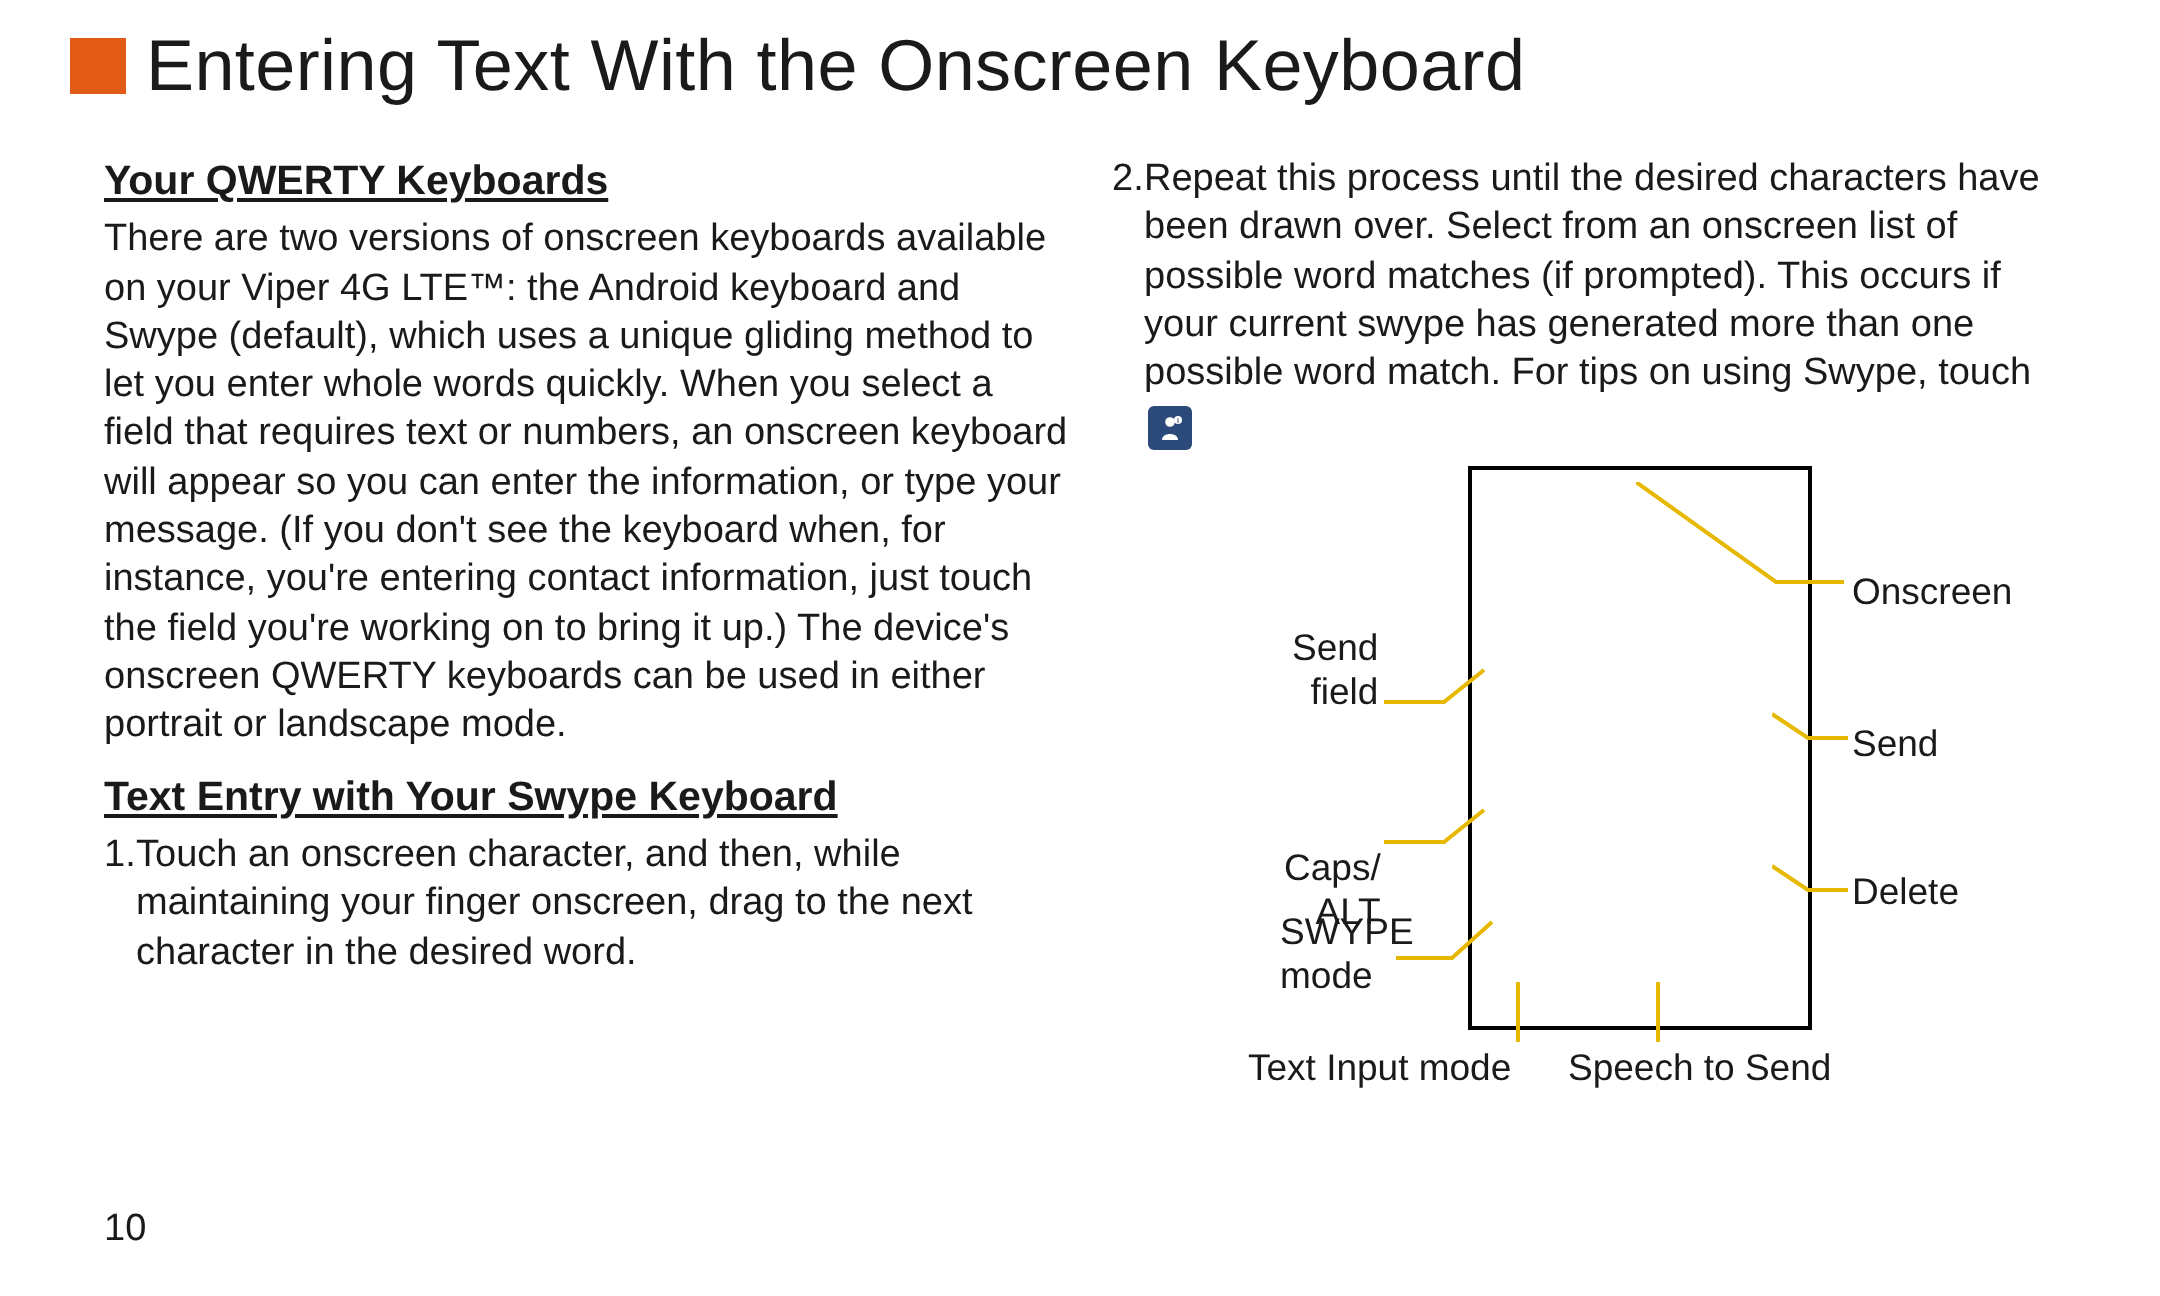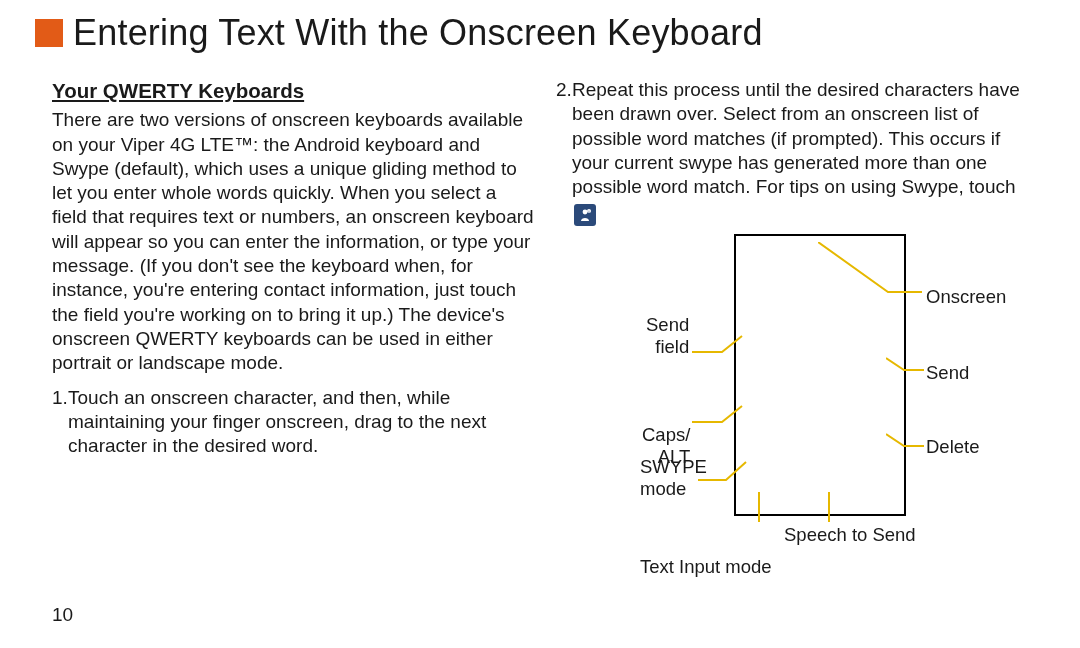--- a/index.html
+++ b/index.html
@@ -129,20 +129,21 @@
     <div class="header-bar"></div>
     <div class="header-title">Entering Text With the Onscreen Keyboard</div>
   </div>
 
   <div class="columns">
 
     <div class="col">
       <div class="h2 first">Your QWERTY Keyboards</div>
       <div class="para">There are two versions of onscreen keyboards available on your Viper 4G LTE™: the Android keyboard and Swype (default), which uses a unique gliding method to let you enter whole words quickly. When you select a field that requires text or numbers, an onscreen keyboard will appear so you can enter the information, or type your message. (If you don't see the keyboard when, for instance, you're entering contact information, just touch the field you're working on to bring it up.) The device's onscreen QWERTY keyboards can be used in either portrait or landscape mode.</div>
 
+      <div class="h2">Text Entry with Your Swype Keyboard</div>
       <div class="list-item">
         <div class="list-num">1.</div>
         <div class="list-body">Touch an onscreen character, and then, while maintaining your finger onscreen, drag to the next character in the desired word.</div>
       </div>
     </div>
 
     <div class="col">
       <div class="list-item">
         <div class="list-num">2.</div>
         <div class="list-body">
@@ -161,21 +162,21 @@
       <div class="diagram">
         <div class="phone"></div>
 
         <div class="label" style="left:90px; top:80px; text-align:right;">Send
 field</div>
         <div class="label" style="left:86px; top:150px; text-align:right;margin-top:40px;">Caps/
 ALT</div>
         <div class="label" style="left:84px; top:222px;">SWYPE
 mode</div>
 
-        <div class="label" style="left:84px; top:290px;margin-top:32px;">Text Input mode</div>
+        <div class="label" style="left:68px; top:290px;">Text Input mode</div>
         <div class="label" style="left:228px; top:290px;">Speech to Send</div>
 
         <div class="label" style="left:370px; top:52px;">Onscreen</div>
         <div class="label" style="left:370px; top:128px;">Send</div>
         <div class="label" style="left:370px; top:202px;">Delete</div>
 
         <svg class="conn" style="left:136px; top:98px; width:60px; height:30px;">
           <polyline points="0,20 30,20 50,4" fill="none" stroke="#e6b800" stroke-width="2"></polyline>
         </svg>
 

